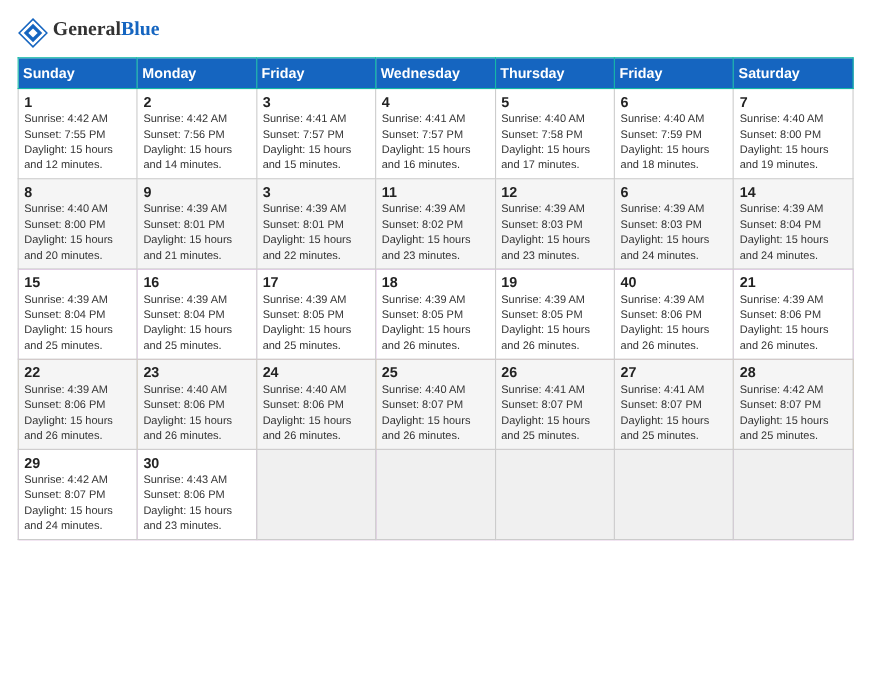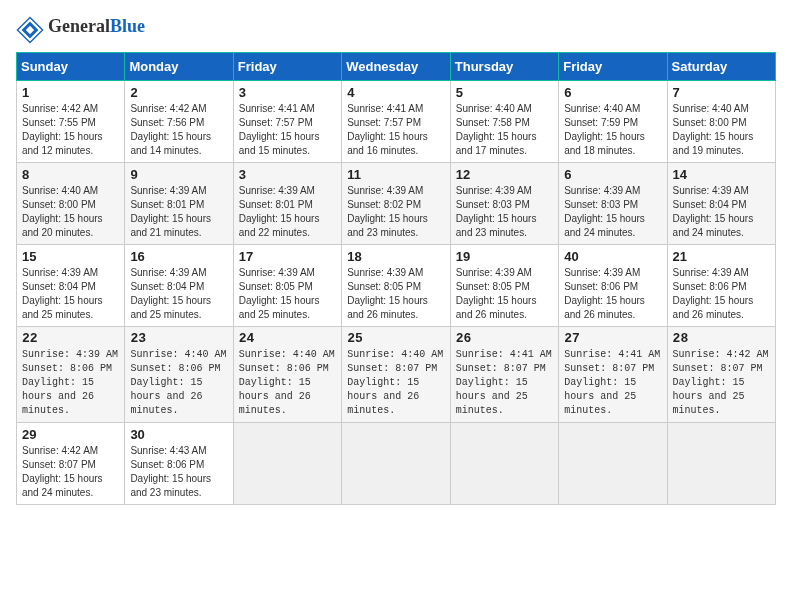--- a/index.html
+++ b/index.html
@@ -200,21 +200,21 @@
       <td>
         <span class="day-num">40</span>
         <div class="day-info">Sunrise: 4:39 AM<br>Sunset: 8:06 PM<br>Daylight: 15 hours and 26 minutes.</div>
       </td>
       <td>
         <span class="day-num">21</span>
         <div class="day-info">Sunrise: 4:39 AM<br>Sunset: 8:06 PM<br>Daylight: 15 hours and 26 minutes.</div>
       </td>
     </tr>
 
-    <tr style="background:#a16207;font-family:Liberation Mono, monospace;">
+    <tr style="background:#a16207;">
       <td>
         <span class="day-num">22</span>
         <div class="day-info">Sunrise: 4:39 AM<br>Sunset: 8:06 PM<br>Daylight: 15 hours and 26 minutes.</div>
       </td>
       <td>
         <span class="day-num">23</span>
         <div class="day-info">Sunrise: 4:40 AM<br>Sunset: 8:06 PM<br>Daylight: 15 hours and 26 minutes.</div>
       </td>
       <td>
         <span class="day-num">24</span>

